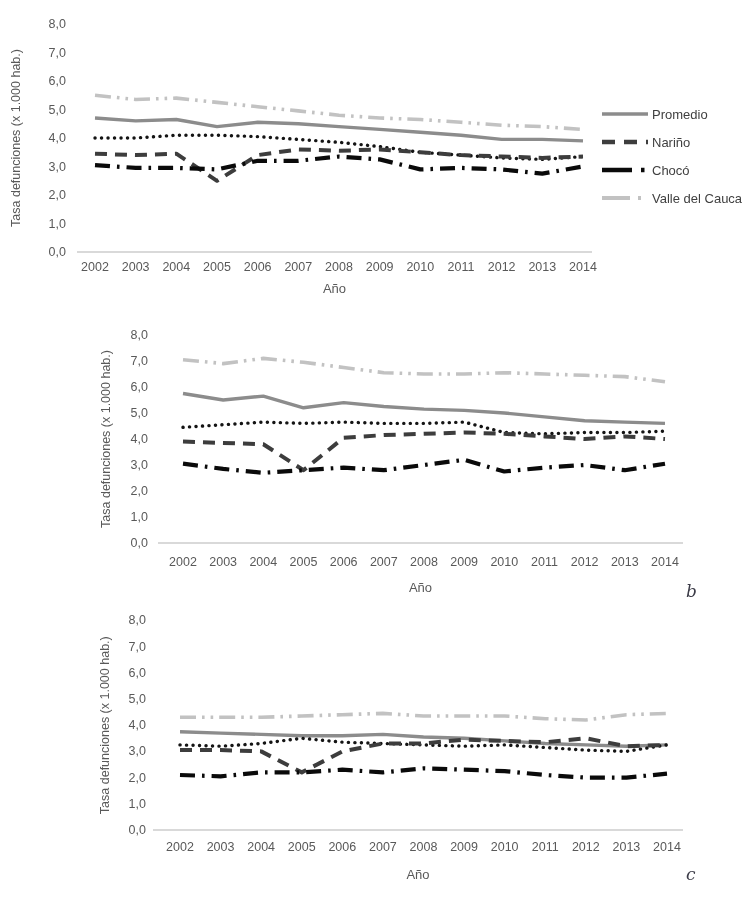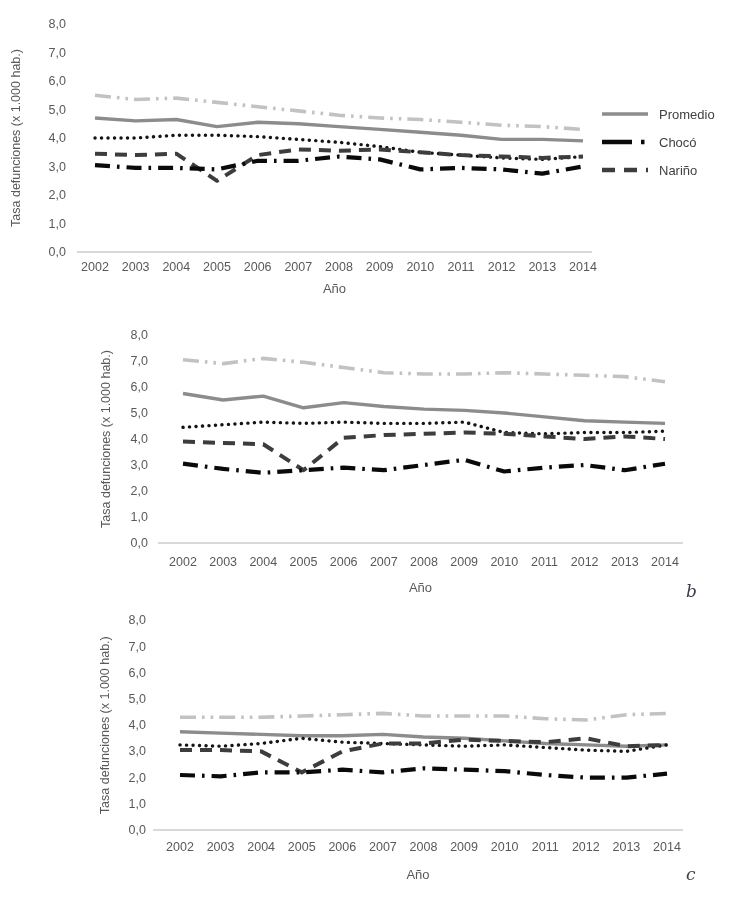--- a/index.html
+++ b/index.html
@@ -2,21 +2,21 @@
 <html><head>
 <meta charset="utf-8">
 <style>
   html,body{margin:0;padding:0;background:#ffffff;}
   #page{position:relative;width:752px;height:904px;background:#fff;overflow:hidden;
         font-family:"Liberation Sans",sans-serif;}
   .chart{position:absolute;}
   .legend{position:absolute;left:600px;top:100px;width:152px;height:148px;overflow:hidden;}
   .legend-item{display:flex;align-items:center;height:28px;white-space:nowrap;}
   .legend-item svg{flex:none;}
-  .legend-label{font-size:13px;color:#404040;margin-left:7px;}
+  .legend-label{font-size:13px;color:#404040;margin-left:0;}
   .corner-letter{position:absolute;font-family:"DejaVu Serif",serif;font-style:italic;
         font-size:17px;color:#3c3c48;}
   text{font-family:"Liberation Sans",sans-serif;}
 </style>
 </head>
 <body>
 <div id="page">
 
   <div class="chart" id="chart-a" style="left: 0px; top: 0px; width: 600px; height: 310px;"><svg width="600" height="310" viewBox="0 0 600 310">
         <text x="66" y="256" text-anchor="end" font-size="12.5" fill="#595959">0,0</text>
@@ -117,28 +117,34 @@
 
   <div class="legend" id="legend">
       <div class="legend-item">
         <svg width="52" height="12">
           <line x1="2" y1="6" x2="48" y2="6" stroke="#8c8c8c" stroke-width="3.6" stroke-linecap="butt"></line>
         </svg>
         <span class="legend-label">Promedio</span>
       </div>
       <div class="legend-item">
         <svg width="52" height="12">
+          <line x1="2" y1="6" x2="48" y2="6" stroke="#3d3d3d" stroke-width="4.4" stroke-linecap="butt" stroke-dasharray="13 9"></line>
+        </svg>
+        <span class="legend-label">Nariño</span>
+      </div>
+      <div class="legend-item">
+        <svg width="52" height="12">
           <line x1="2" y1="6" x2="48" y2="6" stroke="#0a0a0a" stroke-width="4.4" stroke-linecap="butt" stroke-dasharray="30 9 3.5 20"></line>
         </svg>
         <span class="legend-label">Chocó</span>
       </div>
       <div class="legend-item">
         <svg width="52" height="12">
-          <line x1="2" y1="6" x2="48" y2="6" stroke="#3d3d3d" stroke-width="4.4" stroke-linecap="butt" stroke-dasharray="13 9"></line>
+          <line x1="2" y1="6" x2="48" y2="6" stroke="#c2c2c2" stroke-width="4" stroke-linecap="butt" stroke-dasharray="28 8 3 20"></line>
         </svg>
-        <span class="legend-label">Nariño</span>
+        <span class="legend-label">Valle del Cauca</span>
       </div>
     </div>
 
   <div class="corner-letter" style="left:686px;top:581px;">b</div>
   <div class="corner-letter" style="left:686px;top:864px;">c</div>
 
 </div>
 
 </body></html>

